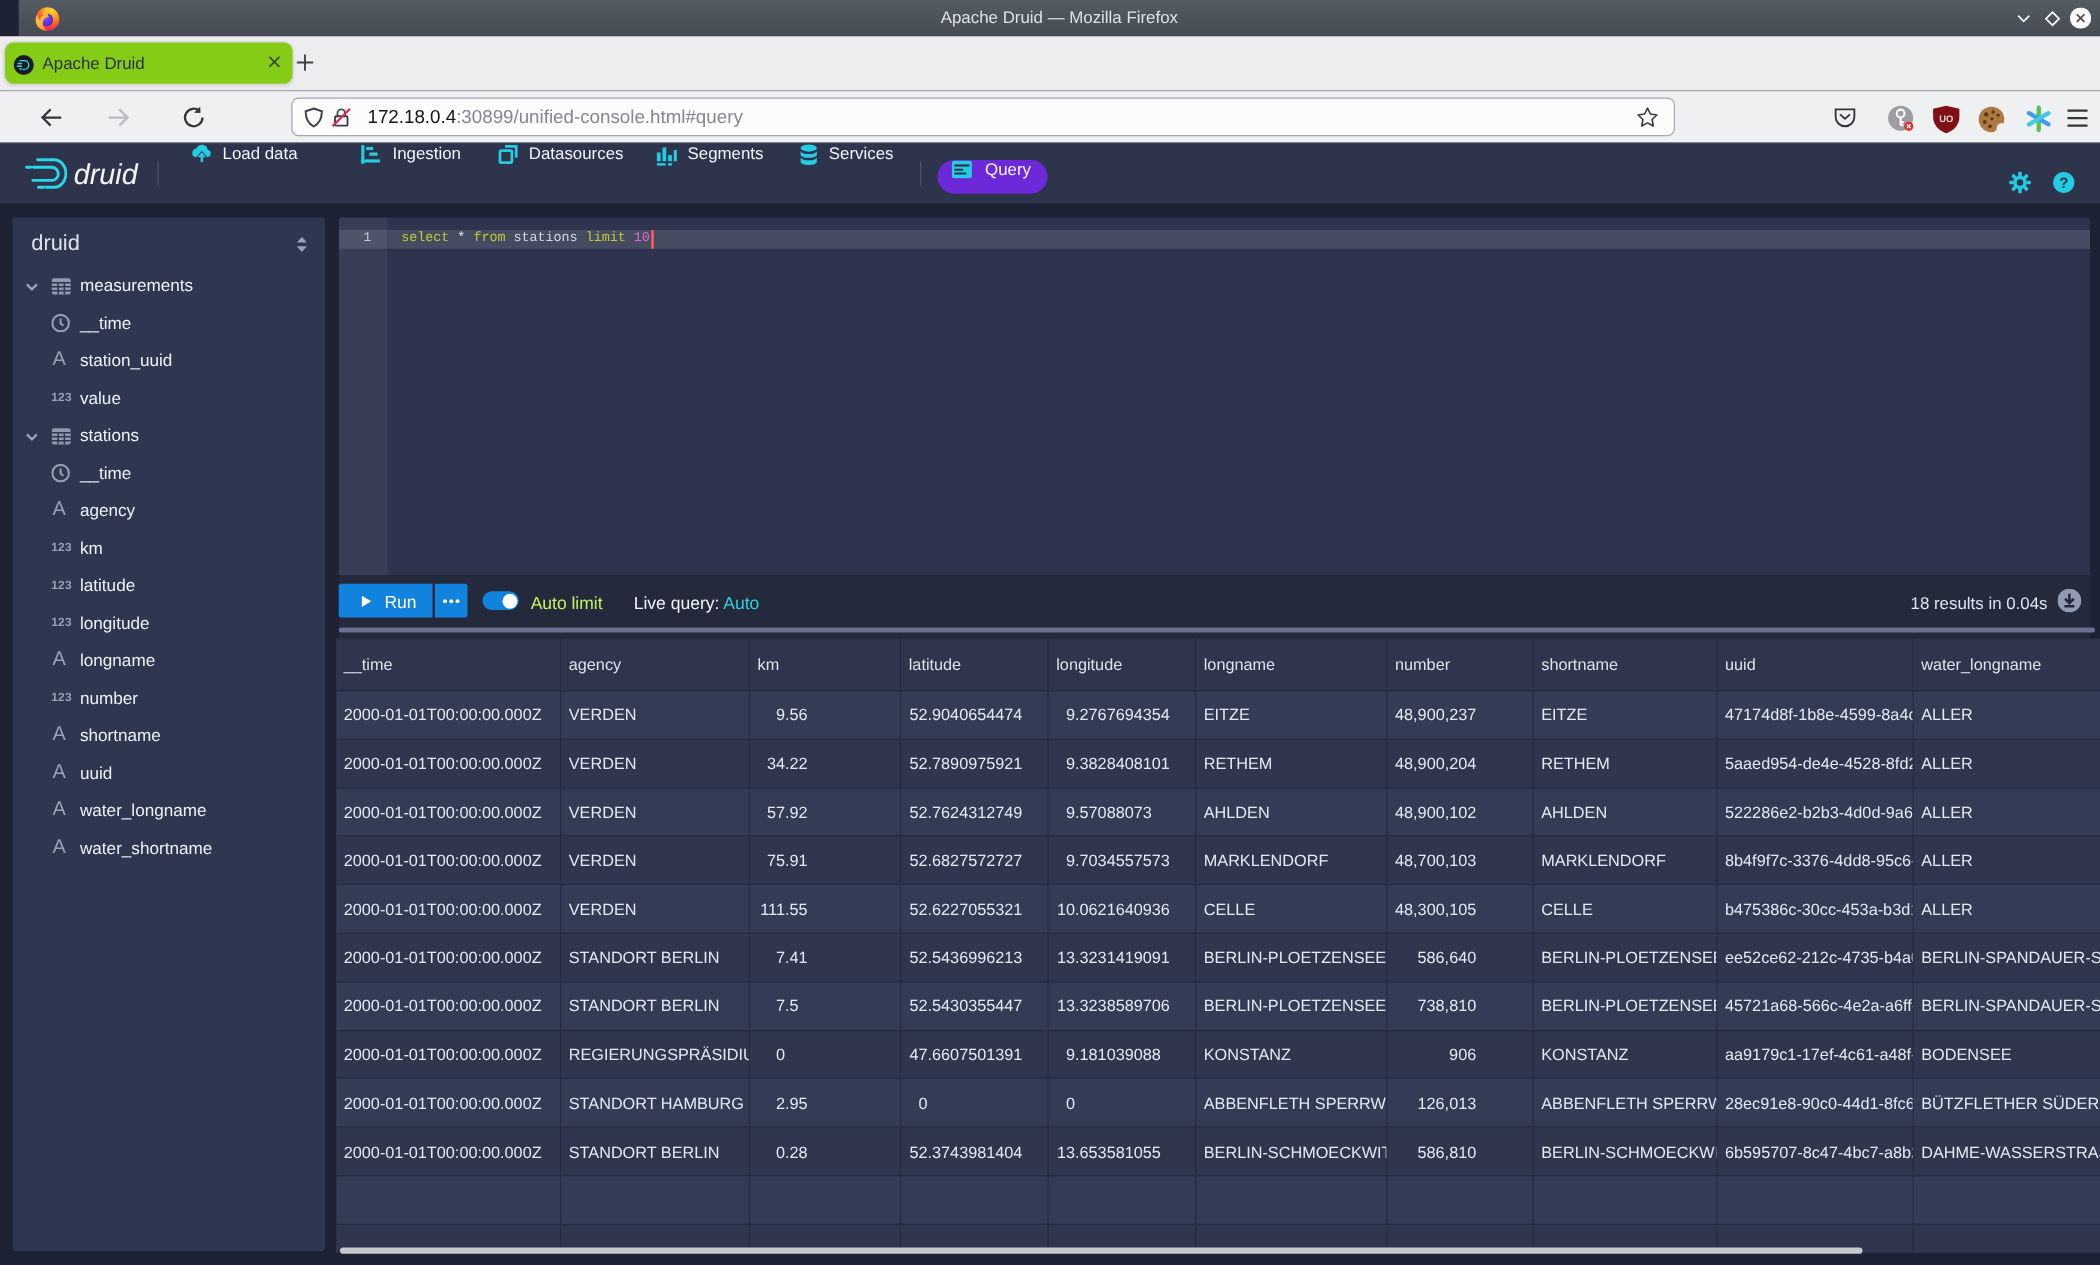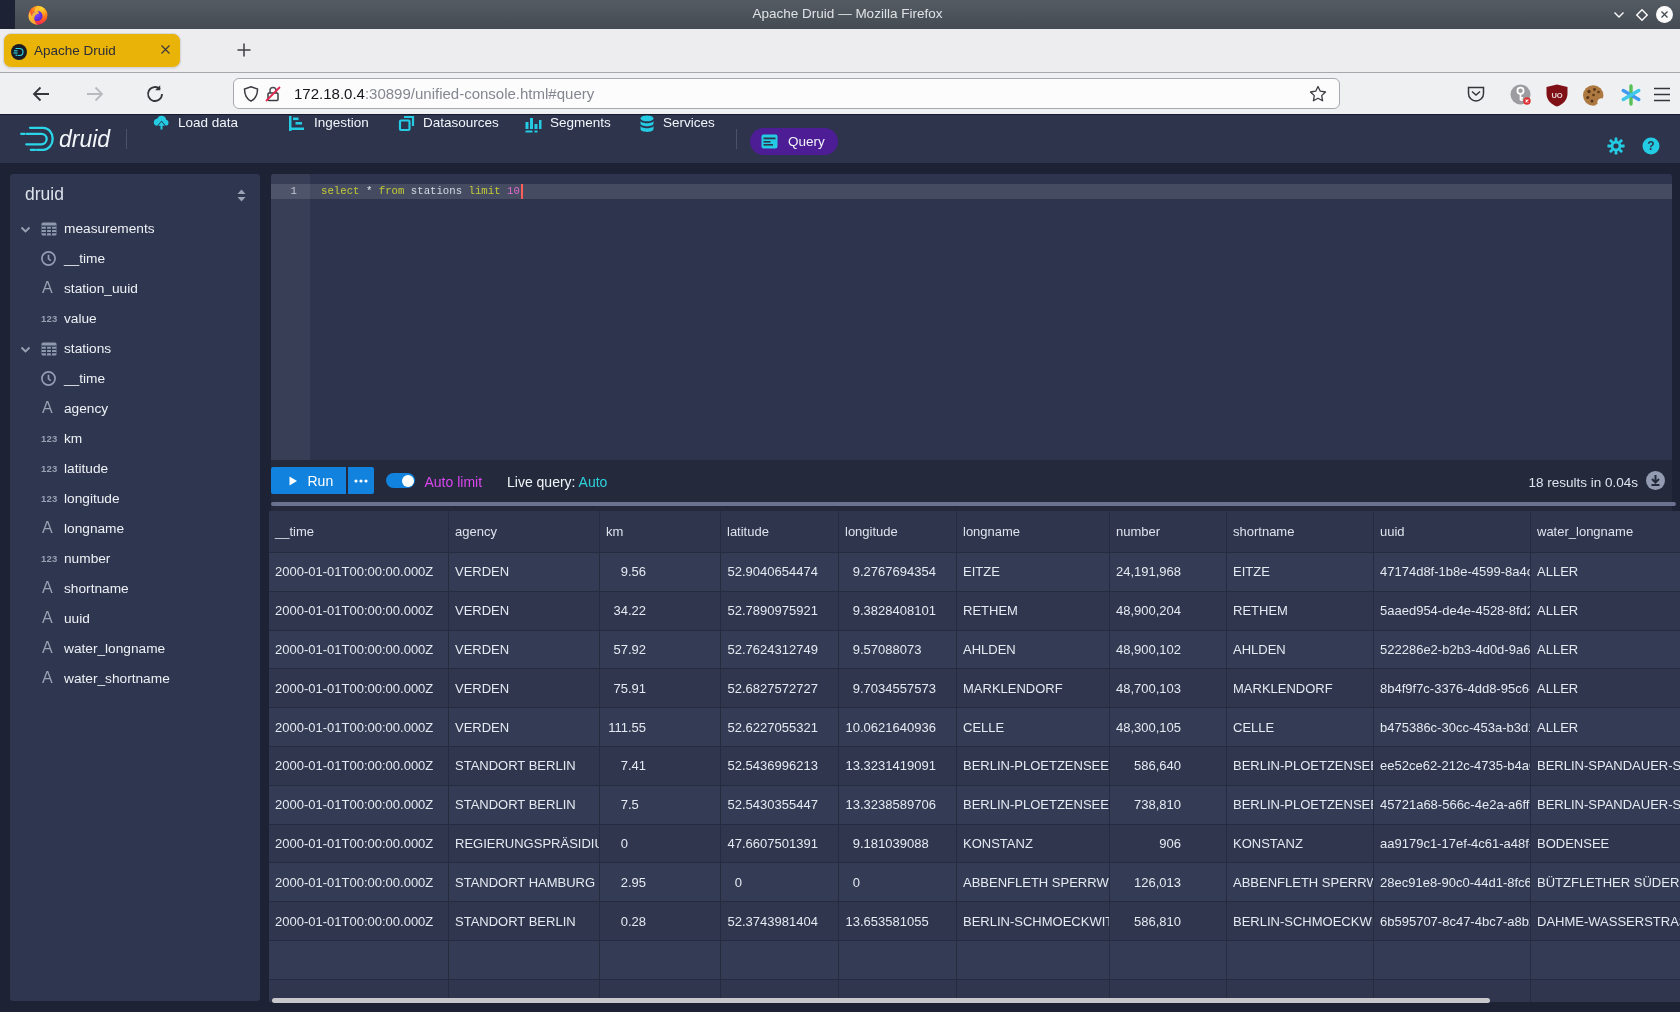--- a/index.html
+++ b/index.html
@@ -2,21 +2,21 @@
 <html><head>
 <meta charset="utf-8">
 <style>
 * { margin:0; padding:0; box-sizing:border-box; }
 html,body { width:1680px; height:1012px; overflow:hidden; background:#1d2334; font-family:"Liberation Sans",sans-serif; }
 #titlebar { position:relative; height:29px; background:linear-gradient(#545b63,#454b52);margin-left:15px; }
 #titlebar .title { position:absolute; left:0; right:0; top:6px; text-align:center; color:#dfe2e5; font-size:13.5px; }
 #fxlogo { position:absolute; left:12px; top:4px; width:22px; height:22px; }
 .winbtn { position:absolute; top:7px; }
 #tabbar { position:relative; height:43px; background:#ededf0; }
-#tab1 { position:absolute; left:3px; top:4px; width:178px; height:35px; background:#eab308; border:1px solid #d7d7db; border-radius:8px; box-shadow:0 1px 2px rgba(0,0,0,.07); }
+#tab1 { position:absolute; left:3px; top:4px; width:232px; height:35px; background:#84cc16; border:1px solid #d7d7db; border-radius:8px; box-shadow:0 1px 2px rgba(0,0,0,.07); }
 #tab1 .fav { position:absolute; left:7px; top:9.5px; width:16px; height:16px; border-radius:50%; background:#191b25; }
 #tab1 .ttl { position:absolute; left:30px; top:9px; font-size:13.5px; color:#2b2e38; }
 #tab1 .cls { position:absolute; right:8px; top:9px; font-size:14px; color:#3c3c40; }
 #newtab { position:absolute; left:236px; top:13px; width:16px; height:16px; }
 #toolbar { position:relative; height:43px; background:#eff0f2; border-top:1px solid #a7a7ad; border-bottom:1px solid #161c30; }
 #urlbar { position:absolute; left:233px; top:4.5px; width:1107px; height:31px; background:#fcfcfd; border:1px solid #a8a8b0; border-radius:6px; }
 #urltext { position:absolute; left:60px; top:6px; font-size:15px; color:#15151a; white-space:nowrap; }
 #urltext .dim { color:#84878f; }
 #navbar { position:relative; height:48px; background:#2d344c; }
 .navitem { position:absolute; top:0; height:48px; display:flex; align-items:flex-start; color:#f2f5fa; font-size:13.5px; }
@@ -208,21 +208,21 @@
           <rect x="10.5" y="15.5" width="3" height="2"></rect>
         </g>
       </svg>Segments</div>
   <div class="navitem" style="left:639px"><svg width="16" height="18" viewBox="0 0 16 18" style="margin-right:8px">
         <g fill="#23cbe3">
           <ellipse cx="8" cy="3.4" rx="6.5" ry="2.9"></ellipse>
           <path d="M1.5 5.5 c0 3.6 13 3.6 13 0 v3 c0 3.6 -13 3.6 -13 0 Z"></path>
           <path d="M1.5 10.5 c0 3.6 13 3.6 13 0 v3.6 c0 3.8 -13 3.8 -13 0 Z"></path>
         </g>
       </svg>Services</div>
-  <div id="querypill" style="position:absolute;left:750px;top:13px;width:88px;height:27px;background:#4c1d95;border-radius:14px;display:flex;align-items:center;color:#f2f5fa;font-size:13.5px">
+  <div id="querypill" style="position:absolute;left:750px;top:13px;width:88px;height:27px;background:#6d28d9;border-radius:14px;display:flex;color:#f2f5fa;font-size:13.5px">
     <svg width="17" height="15" viewBox="0 0 17 15" style="margin:0 10px 0 11px">
         <rect x="0.5" y="0.5" width="16" height="14" rx="2" fill="#23cbe3"></rect>
         <rect x="2.5" y="3.5" width="12" height="1.8" fill="#2d344c"></rect>
         <rect x="2.5" y="7" width="7" height="1.6" fill="#2d344c"></rect>
         <rect x="2.5" y="10" width="9.5" height="1.6" fill="#2d344c"></rect>
       </svg>Query
   </div>
   <svg style="position:absolute;left:1607px;top:22px" width="18" height="18" viewBox="0 0 18 18">
       <g fill="#23cbe3">
         <circle cx="9" cy="9" r="5.4"></circle>
@@ -358,21 +358,21 @@
     <div style="position:absolute;left:77px;top:7px;width:26px;height:27px;background:#1182dd;border-radius:0 2px 2px 0">
       <svg style="position:absolute;left:6px;top:12px" width="14" height="4" viewBox="0 0 14 4">
           <circle cx="2" cy="2" r="1.6" fill="#fff"></circle>
           <circle cx="7" cy="2" r="1.6" fill="#fff"></circle>
           <circle cx="12" cy="2" r="1.6" fill="#fff"></circle>
         </svg>
     </div>
     <div style="position:absolute;left:115px;top:13px;width:29px;height:15px;border-radius:8px;background:#1182dd">
         <div style="position:absolute;right:1.5px;top:1.5px;width:12px;height:12px;border-radius:50%;background:#fff"></div>
       </div>
-    <div style="position:absolute;left:153.5px;top:14px;font-size:14px;color:#d946ef">Auto limit</div>
+    <div style="position:absolute;left:153.5px;top:14px;font-size:14px;color:#bef264">Auto limit</div>
     <div style="position:absolute;left:236px;top:14px;font-size:14px;color:#f2f5f9">Live query: <span style="color:#2cd1dc">Auto</span></div>
     <div style="position:absolute;right:34px;top:14.5px;font-size:13.5px;color:#dde4ed">18 results in 0.04s</div>
     <svg style="position:absolute;right:7px;top:11px" width="19" height="19" viewBox="0 0 19 19">
         <circle cx="9.5" cy="9.5" r="9.5" fill="#929bb1"></circle>
         <path d="M9.5 4 V11 M6 8 L9.5 11.5 L13 8 M5.5 14 H13.5" fill="none" stroke="#242a3c" stroke-width="2"></path>
       </svg>
   </div>
   <div id="topscroll"></div>
   <div id="rtable">
     <div class="hrow">
@@ -388,21 +388,21 @@
         <div class="cell c9">water_longname</div>
     </div>
     <div class="drow odd">
       <div class="cell c0">2000-01-01T00:00:00.000Z</div>
         <div class="cell c1">VERDEN</div>
         <div class="cell c2"><span class="ni nkm">9</span>.56</div>
         <div class="cell c3"><span class="ni nll">52</span>.9040654474</div>
         <div class="cell c4"><span class="ni nll">9</span>.2767694354</div>
         <div class="cell c5">EITZE</div>
         <div class="cell c6">
-          <span class="ni nnum">24,191,968</span>
+          <span class="ni nnum">48,900,237</span>
         </div>
         <div class="cell c7">EITZE</div>
         <div class="cell c8">47174d8f-1b8e-4599-8a4c-1e2f3a4b5c6d</div>
         <div class="cell c9">ALLER</div>
     </div>
     <div class="drow even">
       <div class="cell c0">2000-01-01T00:00:00.000Z</div>
         <div class="cell c1">VERDEN</div>
         <div class="cell c2"><span class="ni nkm">34</span>.22</div>
         <div class="cell c3"><span class="ni nll">52</span>.7890975921</div>

